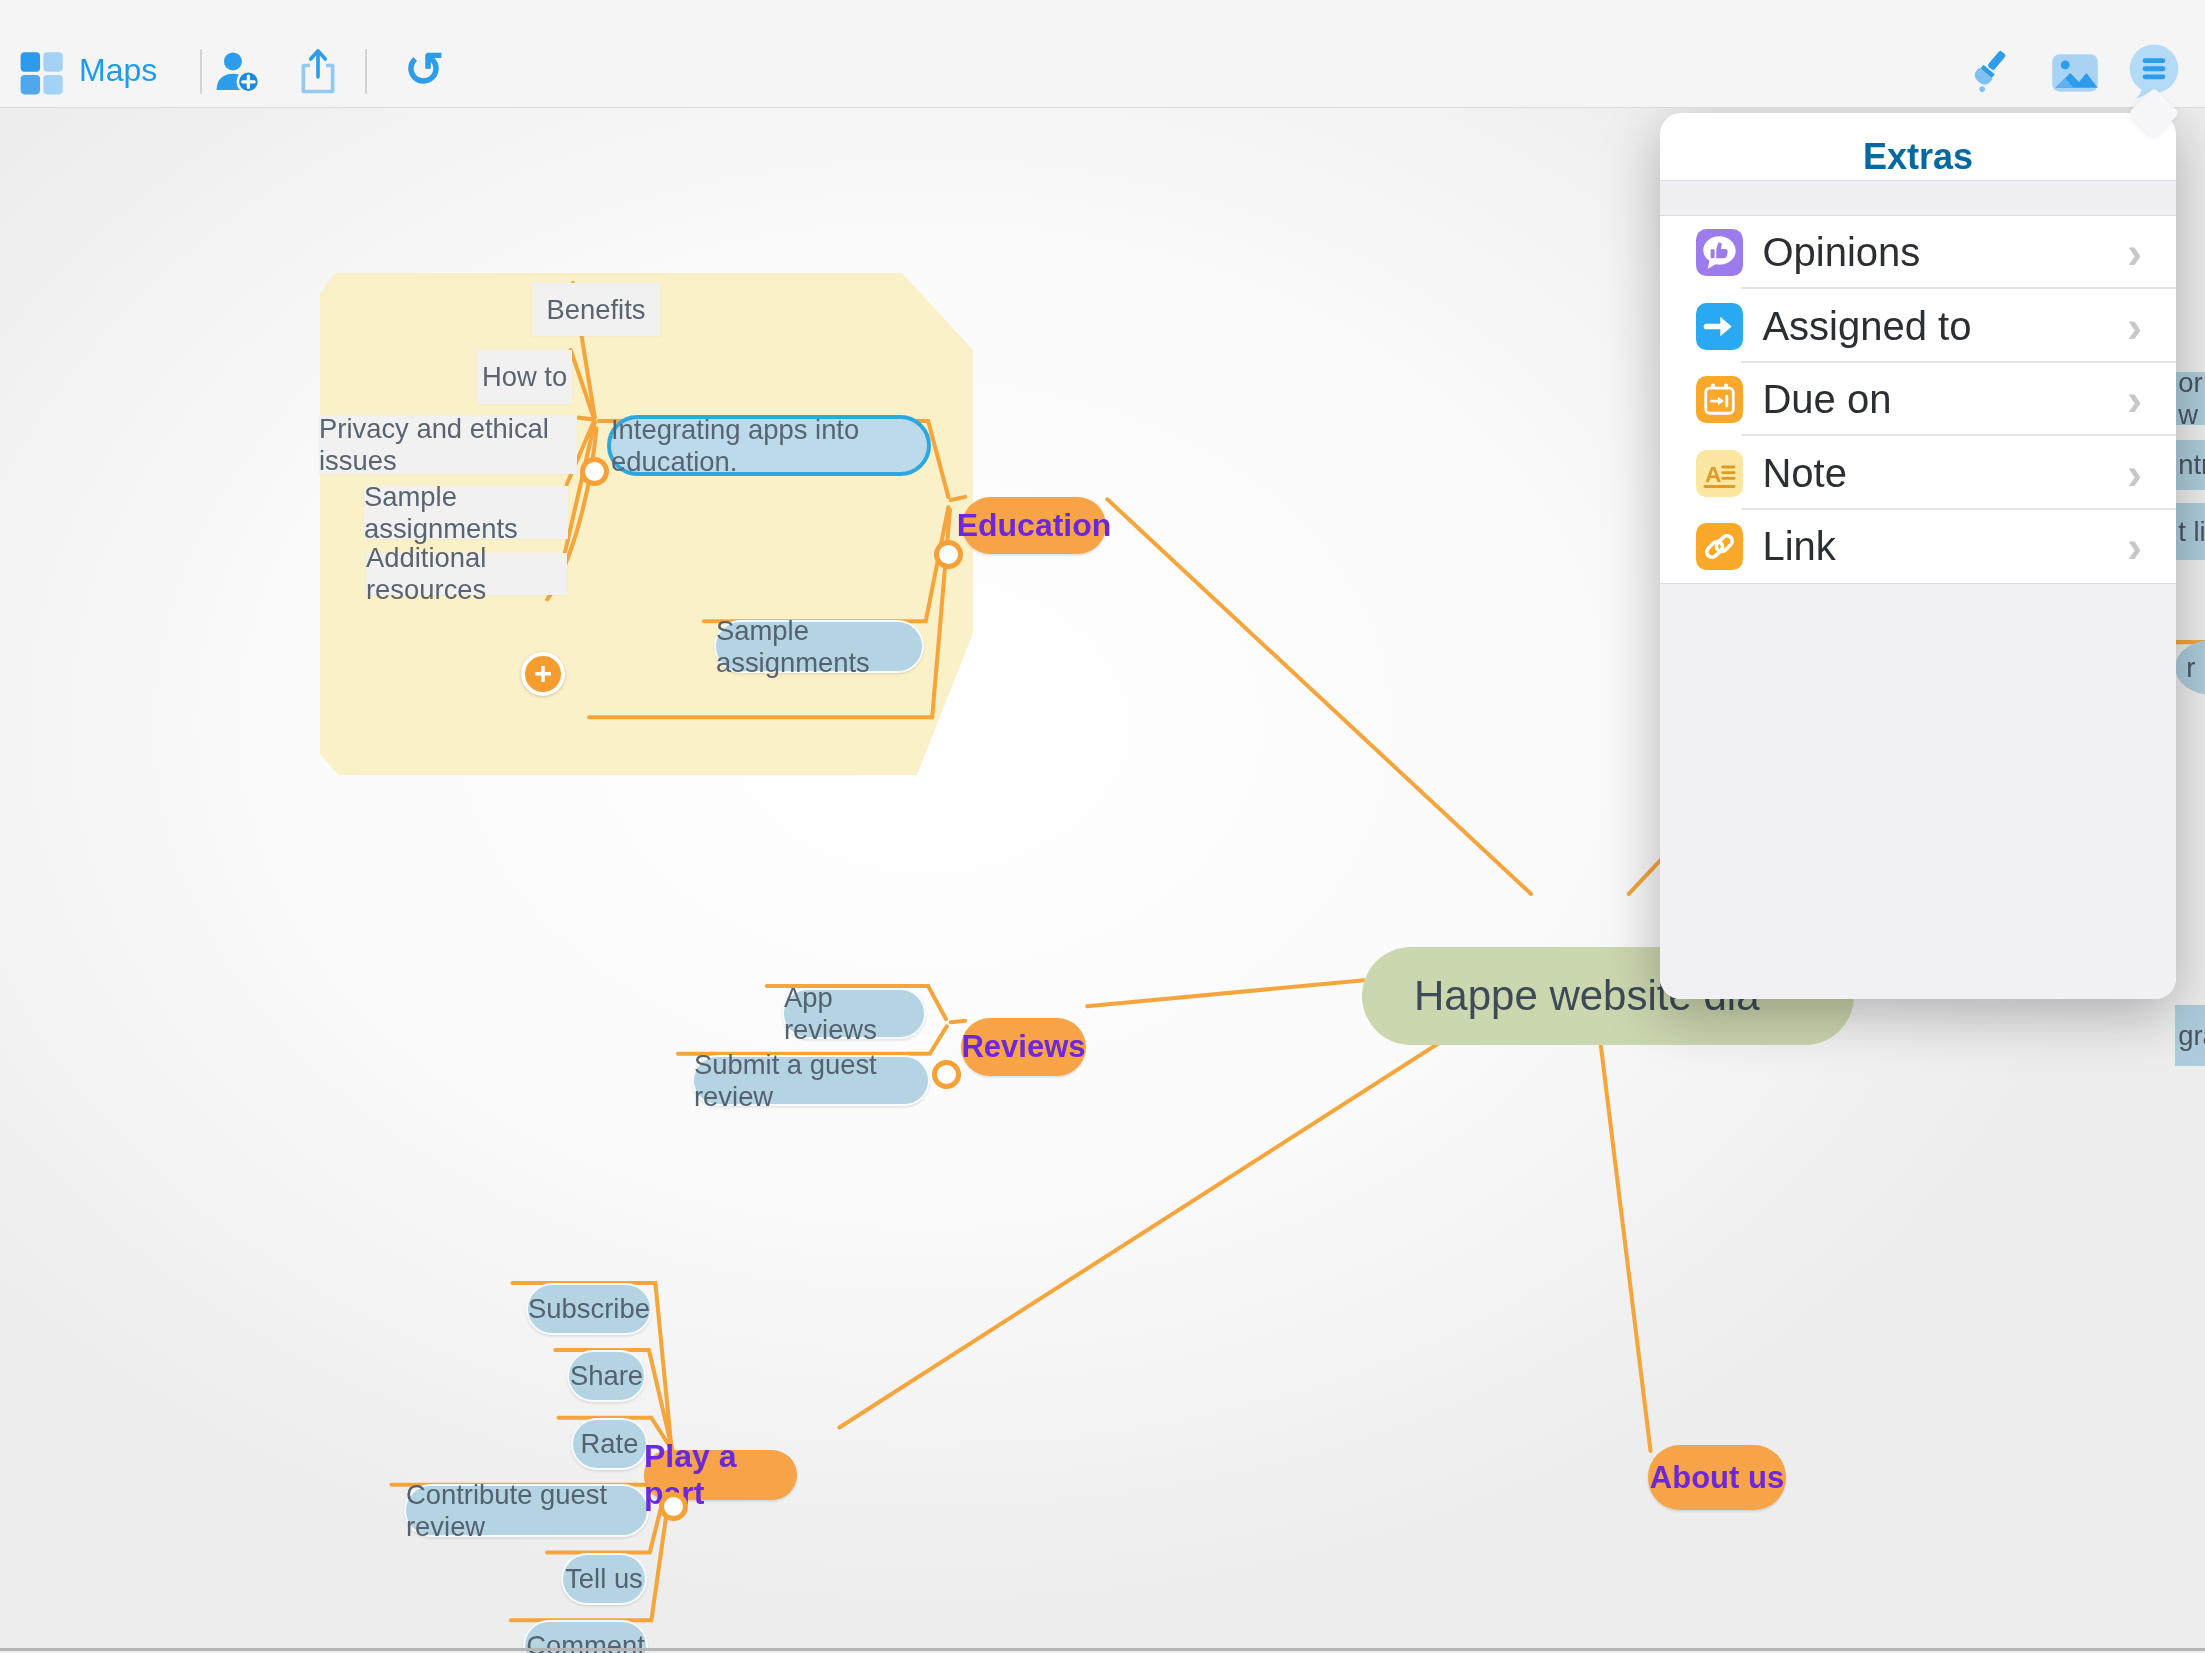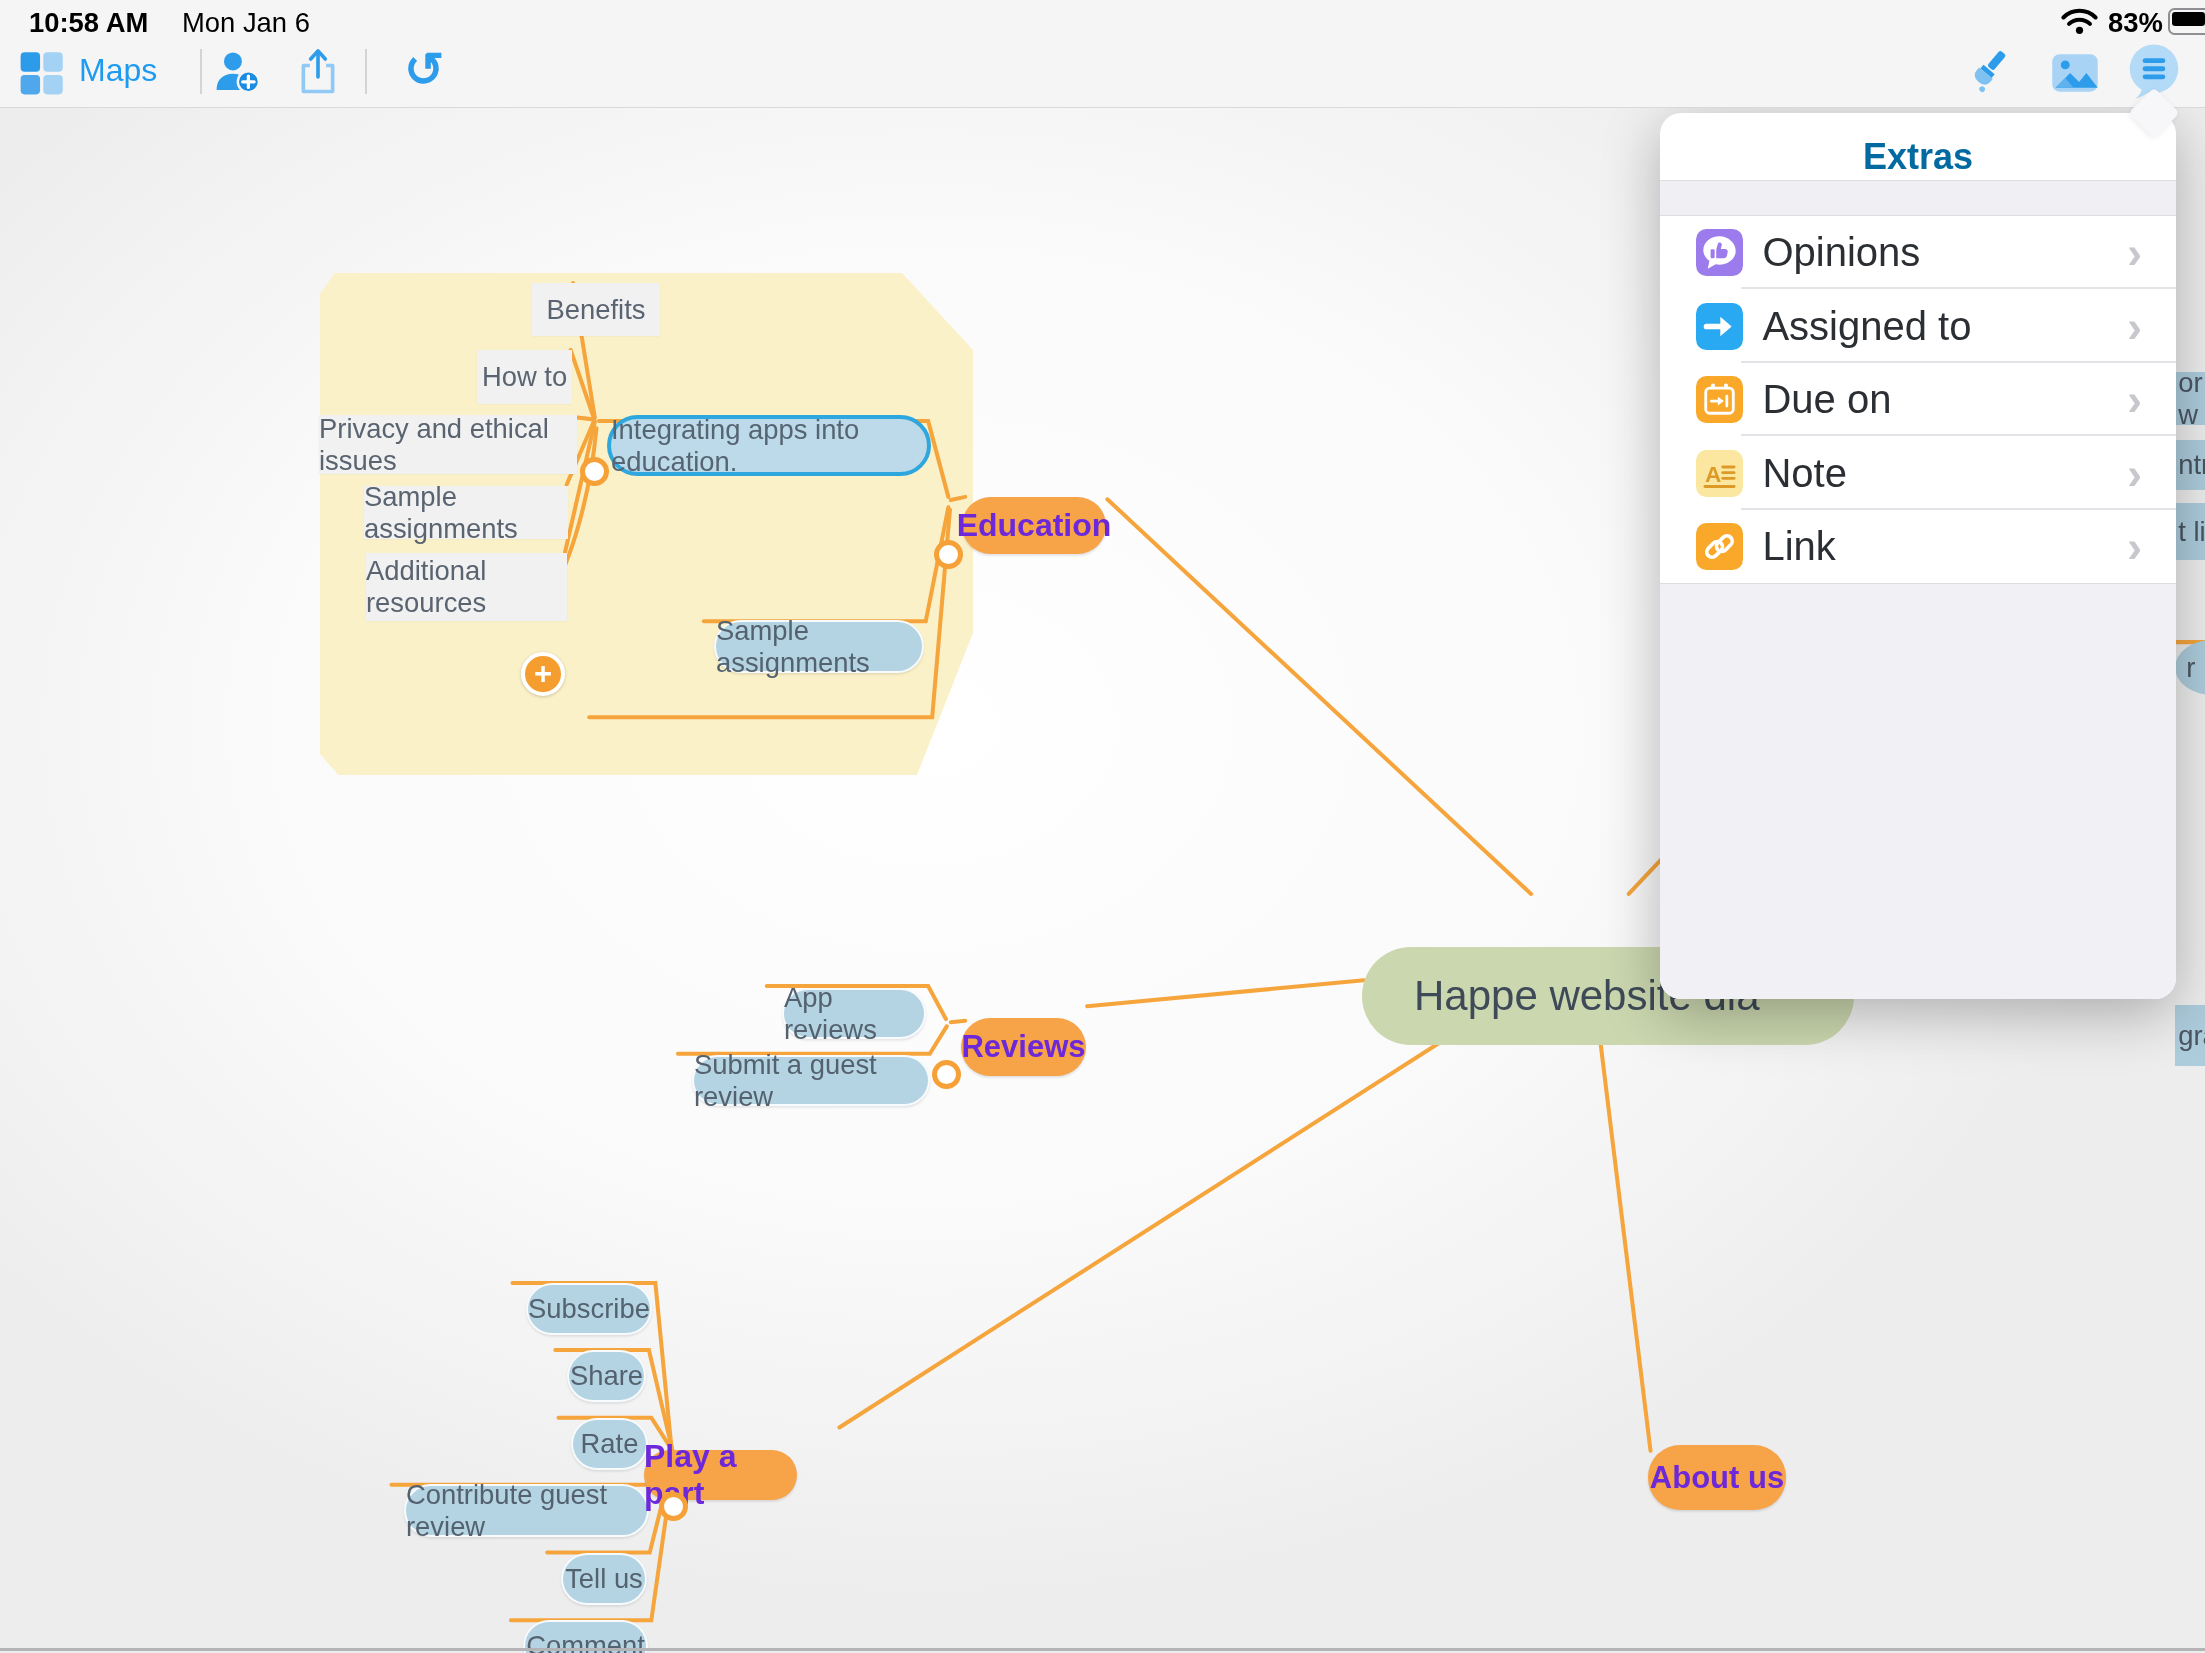--- a/index.html
+++ b/index.html
@@ -84,21 +84,21 @@
       <path d="M1040,1702 L1873,1168"></path>
       <path d="M1976,1168 L2045,1731"></path>
       <path d="M2695,729 L2732,729"></path>
     </g>
   </svg>
 
   <div class="node gray-node" style="left:496px;top:176px;width:128px;height:53px;margin-left:36px;">Benefits</div>
   <div class="node gray-node" style="left:477px;top:243px;width:95px;height:54px;">How to</div>
   <div class="node gray-node" style="left:319px;top:308px;width:258px;height:59px;">Privacy and ethical issues</div>
   <div class="node gray-node" style="left:364px;top:379px;width:204px;height:53px;">Sample assignments</div>
-  <div class="node gray-node" style="left:366px;top:446px;width:201px;height:68px;">Additional resources</div>
+  <div class="node gray-node" style="left:366px;top:446px;width:201px;height:42px;">Additional resources</div>
 
   <div class="node selected-node" style="left:607px;top:308px;width:324px;height:61px;">Integrating apps into education.</div>
 
   <div class="node orange-pill" style="left:962px;top:390px;width:144px;height:57px;font-size:32px;">Education</div>
   <div class="node blue-pill" style="left:714px;top:513px;width:210px;height:53px;">Sample assignments</div>
 
   <div class="node root-pill" style="left:1362px;top:840px;width:492px;height:98px;">Happe website dia</div>
 
   <div class="node blue-pill" style="left:782px;top:881px;width:144px;height:51px;">App reviews</div>
   <div class="node blue-pill" style="left:692px;top:948px;width:238px;height:51px;">Submit a guest review</div>
@@ -191,34 +191,20 @@
       </g>
     </svg>
     <span class="prow-label">Link</span>
     <span class="prow-chevron">›</span>
   </div>
 
   <div id="panel-bottom"></div>
 </div>
 
 <div id="topbars">
-  <div id="statusbar">
-    <span class="status-text abs" style="left:29px;top:6.5px;">10:58 AM</span>
-    <span class="status-text status-date abs" style="left:161px;top:6.5px;">Mon Jan 6</span>
-    <svg class="abs" style="left:2060px;top:6.5px;" width="39" height="29" viewBox="0 0 48 36">
-      <path d="M4 13 C15 2 33 2 44 13" fill="none" stroke="#000" stroke-width="5" stroke-linecap="round"></path>
-      <path d="M11 21 C18 14 30 14 37 21" fill="none" stroke="#000" stroke-width="5" stroke-linecap="round"></path>
-      <circle cx="24" cy="29" r="4.5" fill="#000"></circle>
-    </svg>
-    <span class="status-text abs" style="left:2108px;top:6.5px;">83%</span>
-    <span class="abs" style="left:2168px;top:8px;width:44px;height:22.6px;border:2.4px solid #8E8E93;border-radius:6.5px;">
-      <span class="abs" style="left:1.6px;top:1.6px;width:33px;height:14.5px;background:#000;border-radius:3.2px;"></span>
-    </span>
-
-  </div>
 
   <div id="toolbar">
     <svg class="abs tb-btn" style="left:19.4px;top:13px;" width="47" height="47" viewBox="0 0 58 58">
       <rect x="2" y="4" width="24" height="24" rx="5" fill="#2C9BE9"></rect>
       <rect x="30" y="4" width="24" height="24" rx="5" fill="#A3D2F5"></rect>
       <rect x="2" y="32" width="24" height="24" rx="5" fill="#4FA8EC"></rect>
       <rect x="30" y="32" width="24" height="24" rx="5" fill="#A3D2F5"></rect>
     </svg>
     <span id="maps-label" class="abs tb-btn" style="left:79px;top:16px;">Maps</span>
     <div class="tb-divider" style="left:200px;"></div>

